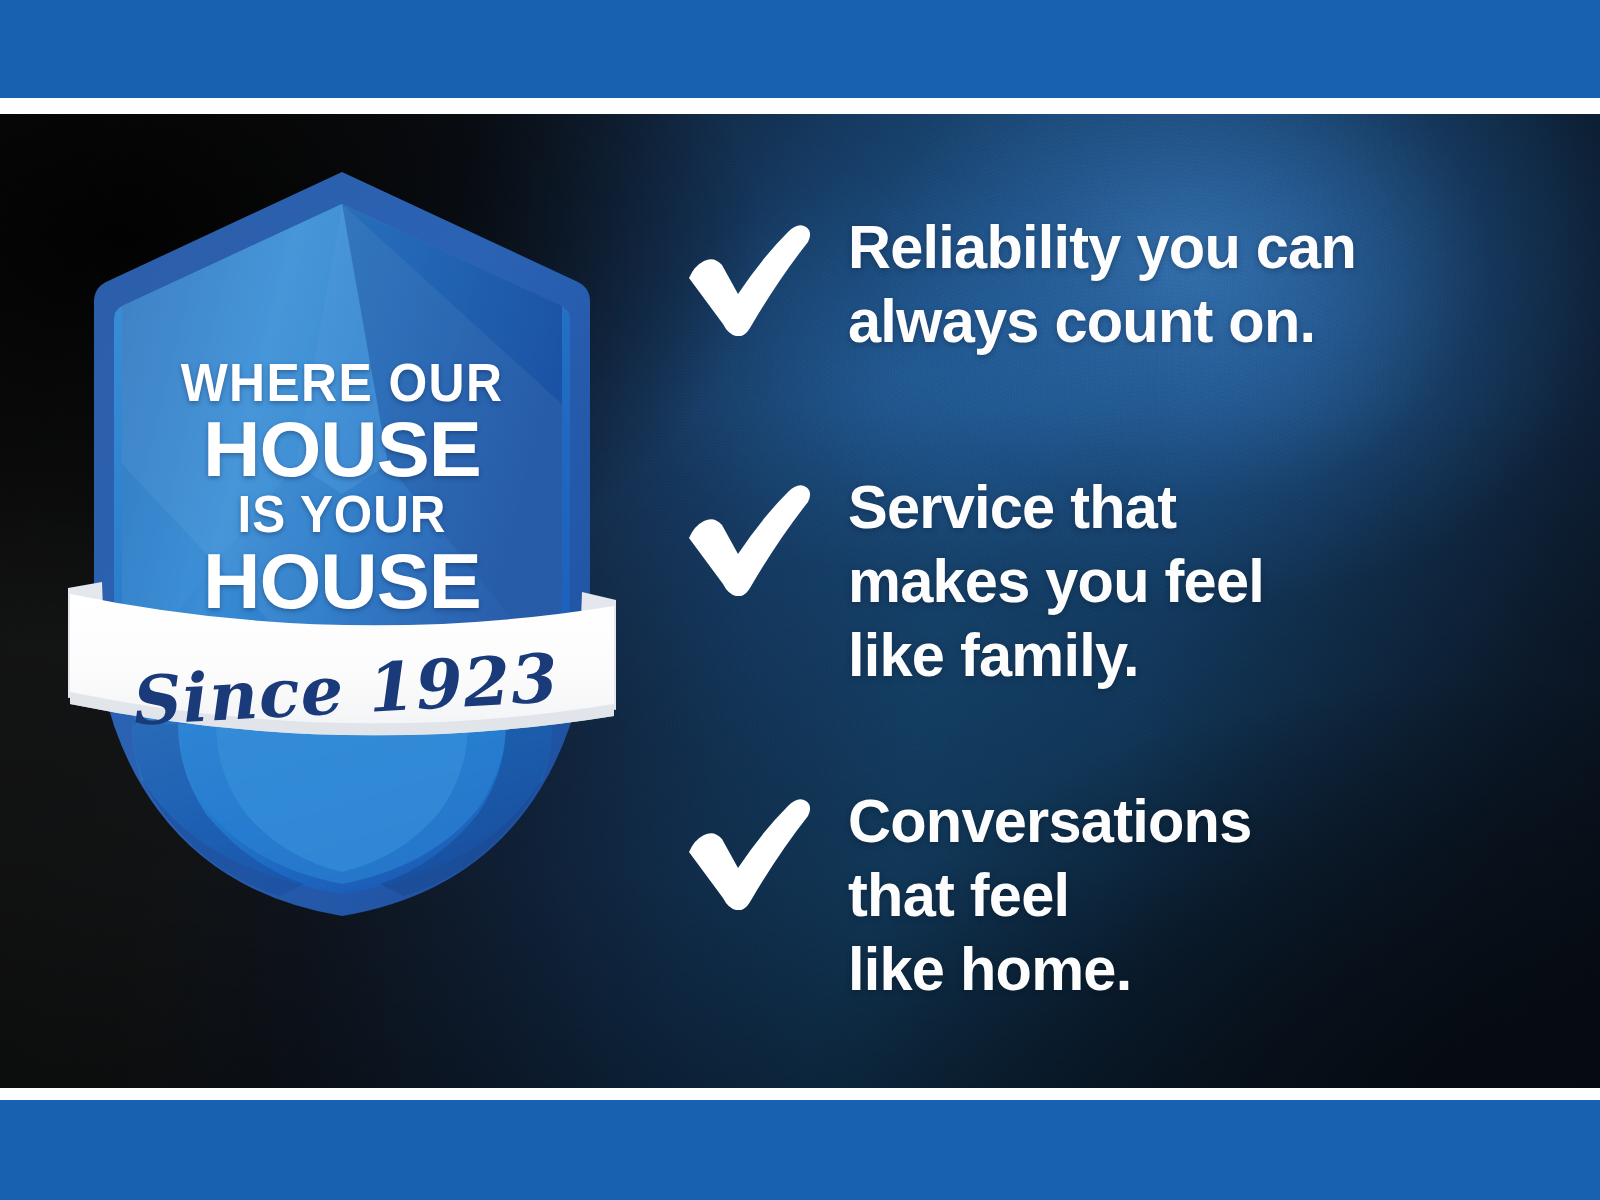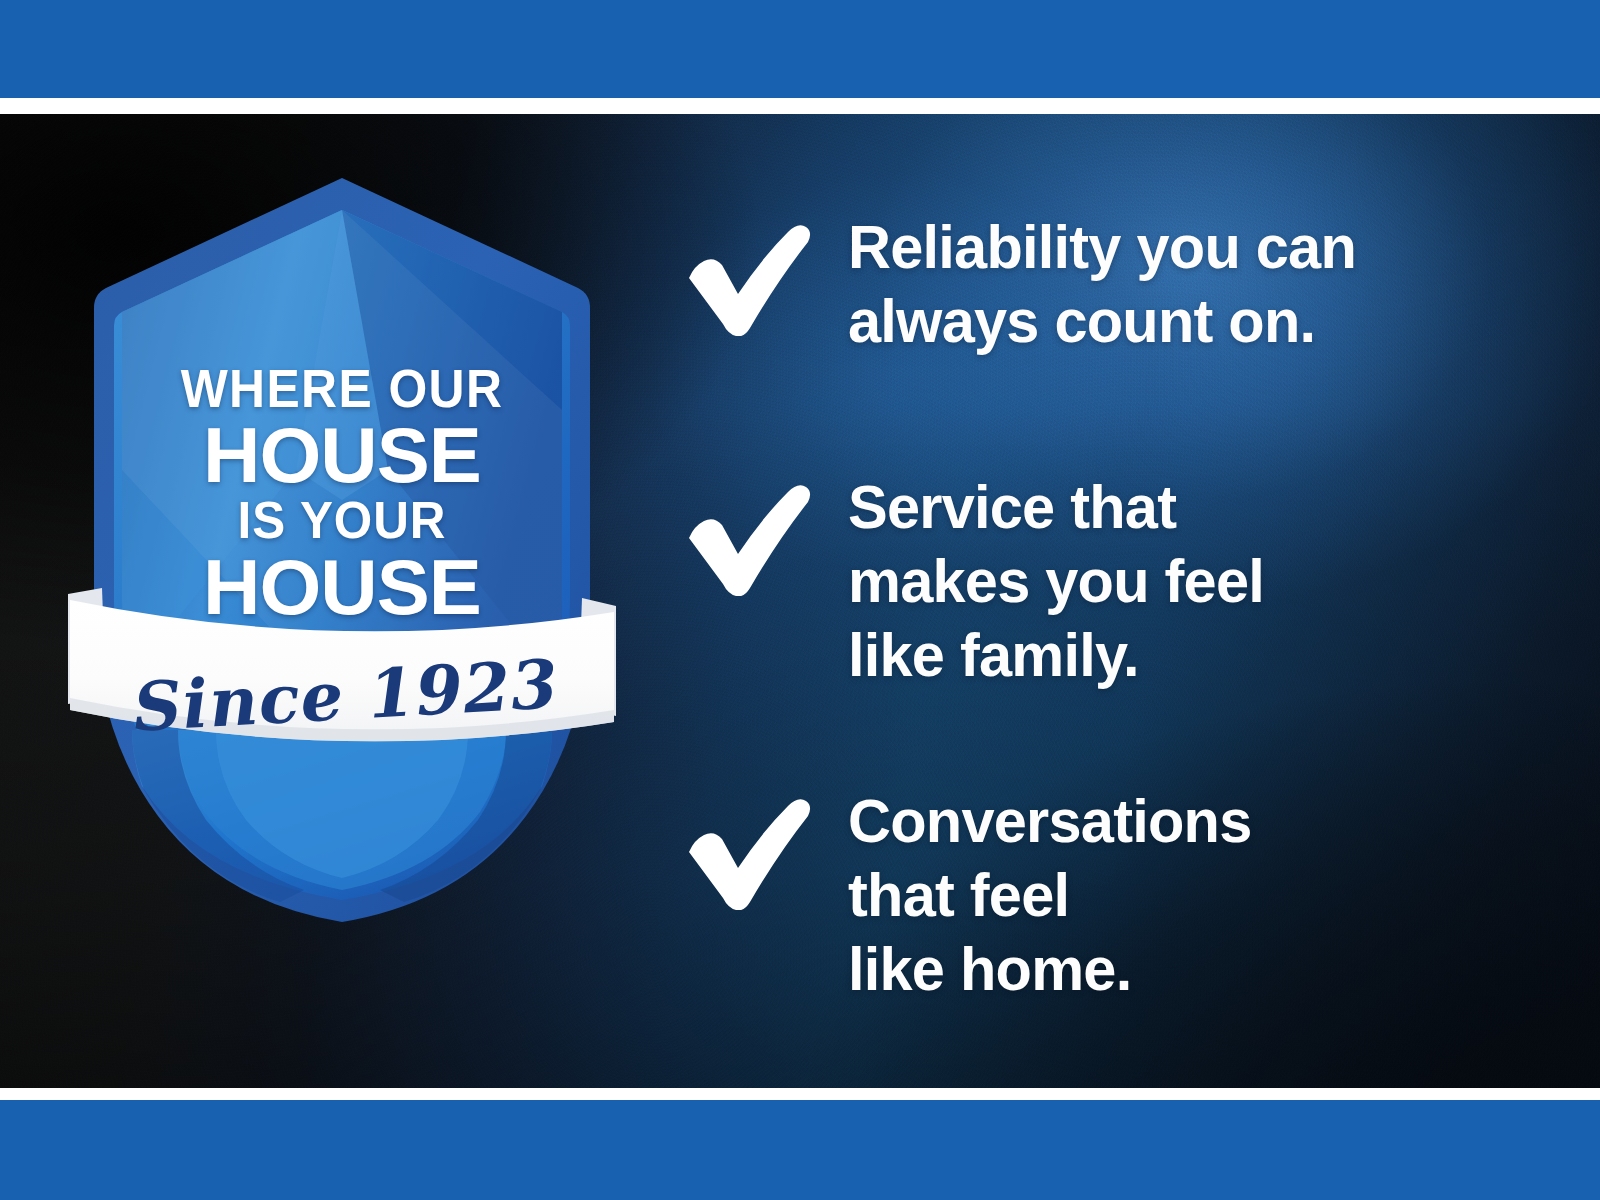--- a/index.html
+++ b/index.html
@@ -72,21 +72,21 @@
       repeating-radial-gradient(circle at 71% 62%, rgba(255,255,255,.045) 0 1px, rgba(0,0,0,0) 1px 4px),
       repeating-radial-gradient(circle at 41% 85%, rgba(0,0,0,.07) 0 1px, rgba(0,0,0,0) 1px 3px),
       repeating-linear-gradient(37deg, rgba(255,255,255,.030) 0 1px, rgba(0,0,0,0) 1px 2px),
       repeating-linear-gradient(118deg, rgba(0,0,0,.045) 0 1px, rgba(0,0,0,0) 1px 2px);
     mix-blend-mode:overlay;
     pointer-events:none;
   }
 
   
   .badge{
-    position:absolute; left:66px; top:170px;
+    position:absolute; left:66px; top:164px;
     width:552px; height:760px;
   }
   .badge svg{ display:block; width:552px; height:760px; overflow:visible; }
 
   
   .lockup{
     position:absolute; left:0; top:0; width:552px; height:760px;
     pointer-events:none;
   }
   .lock-line{

